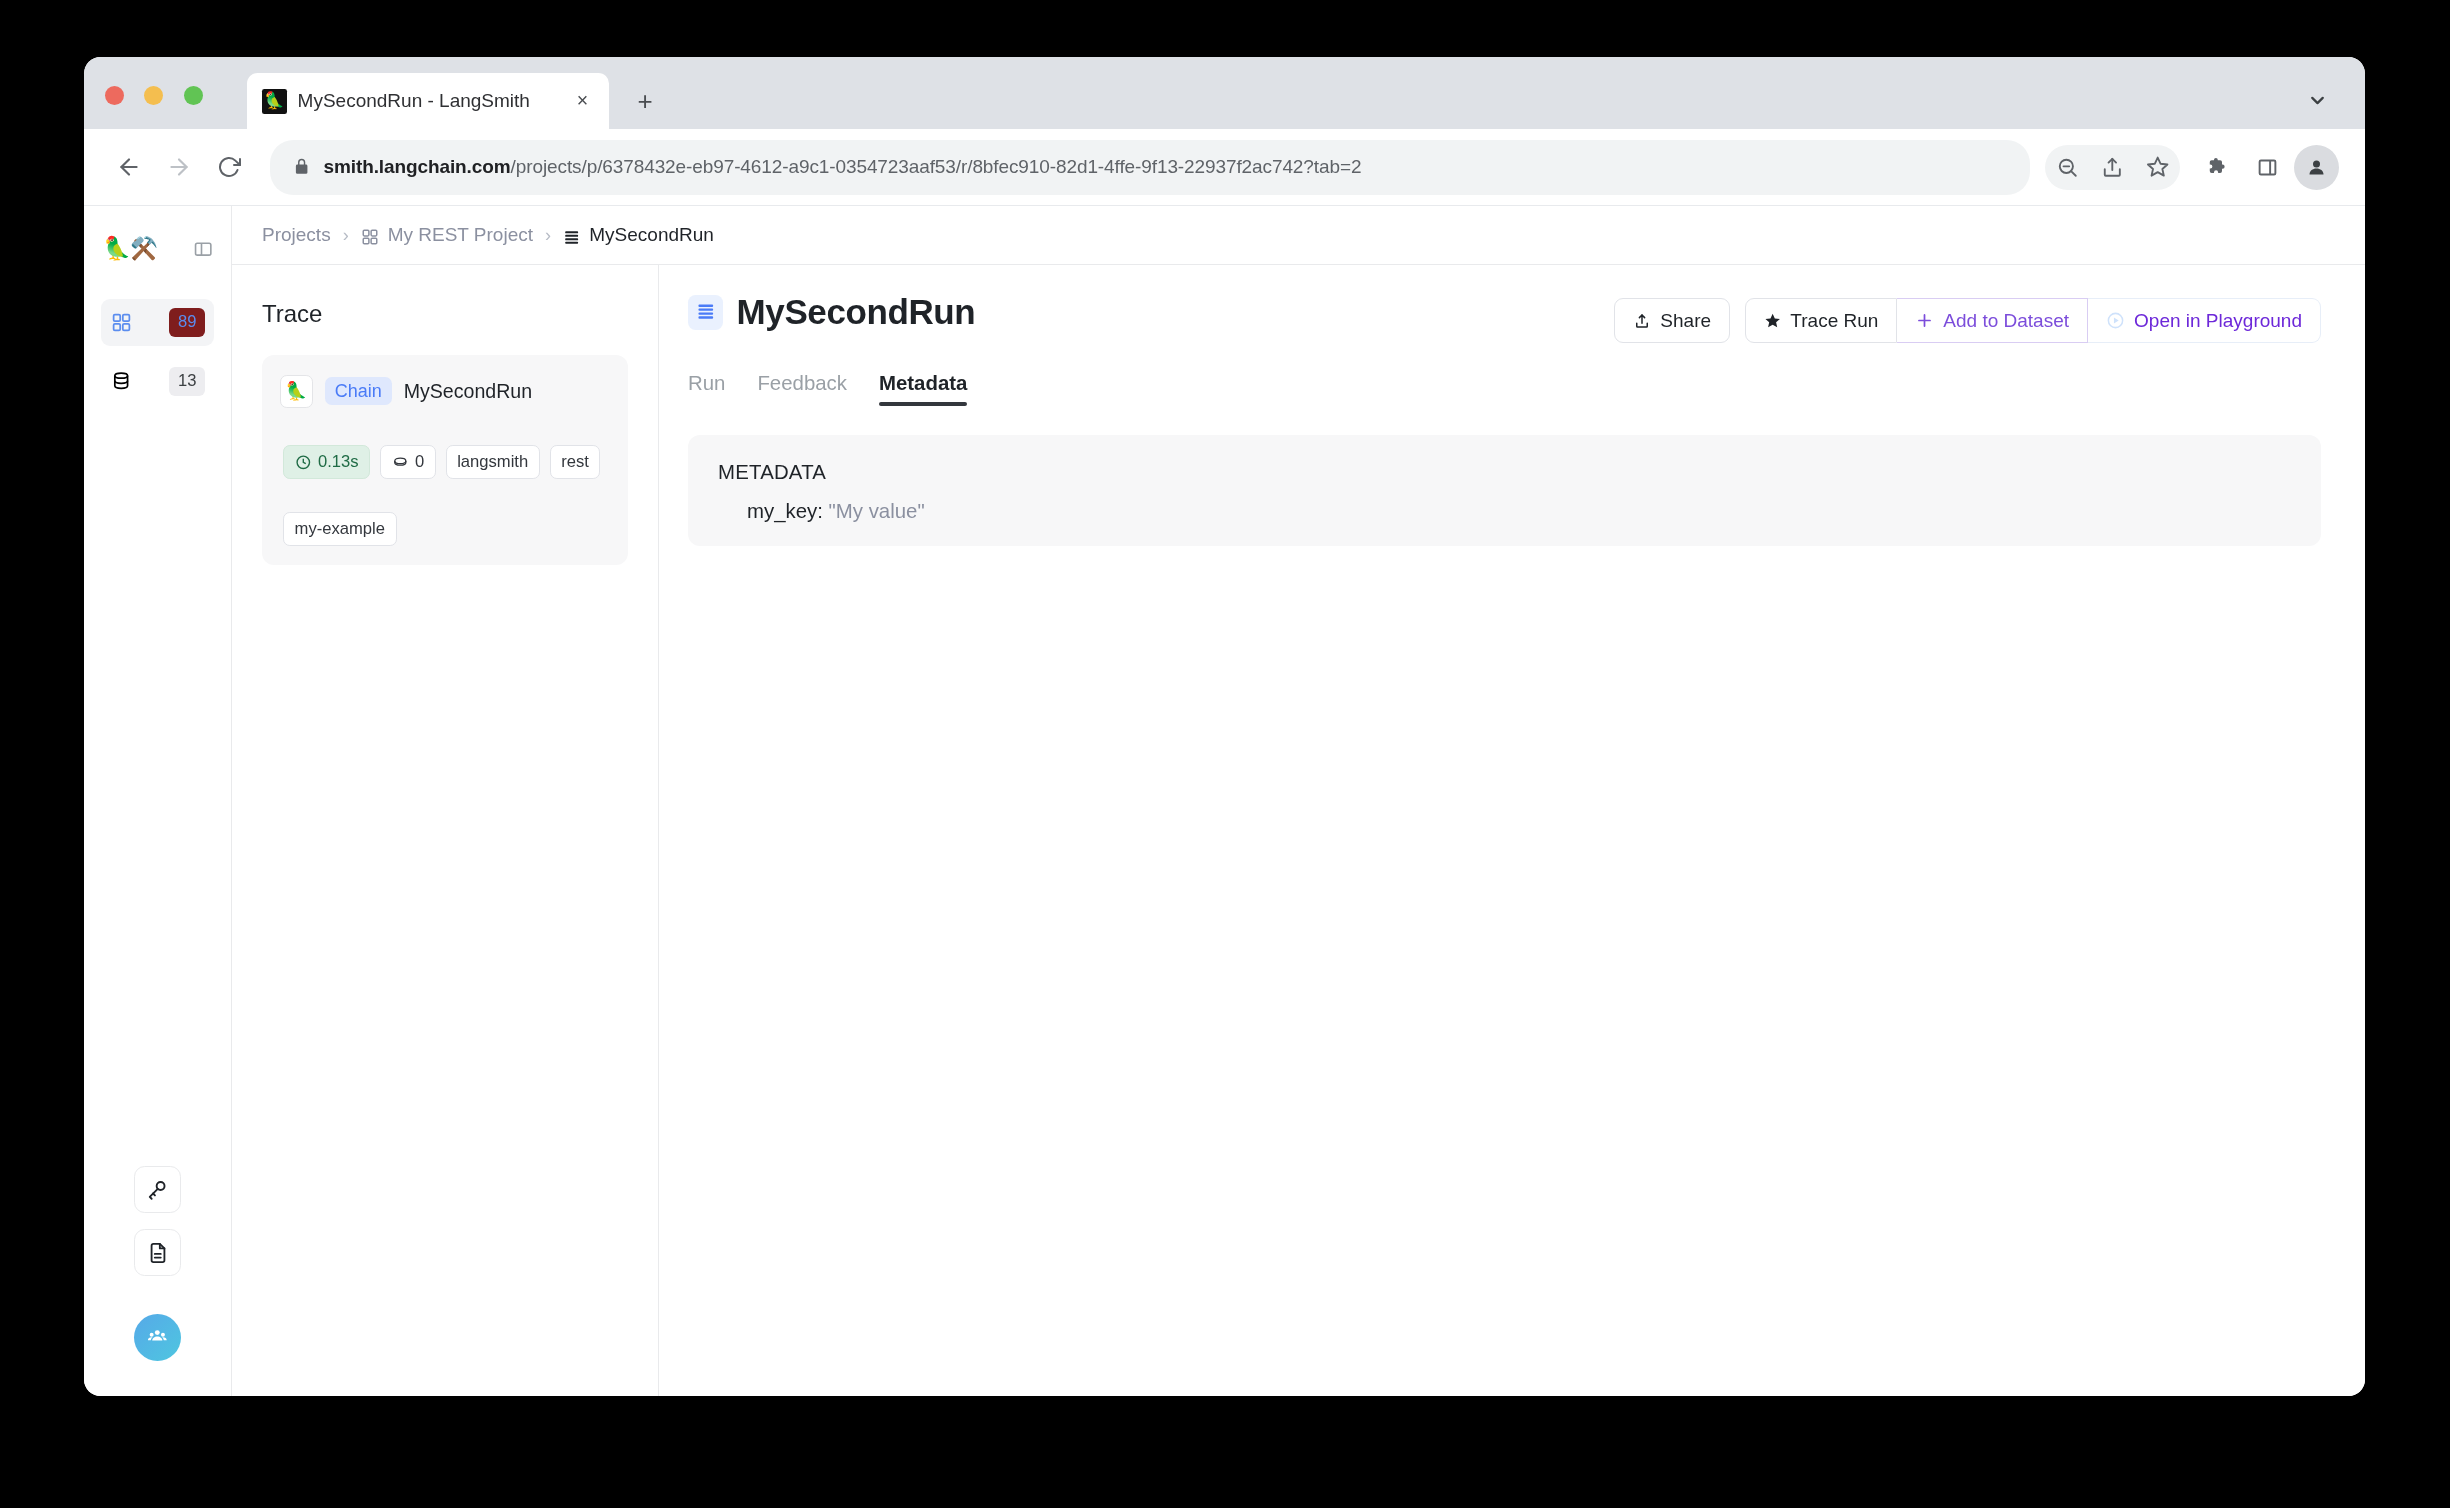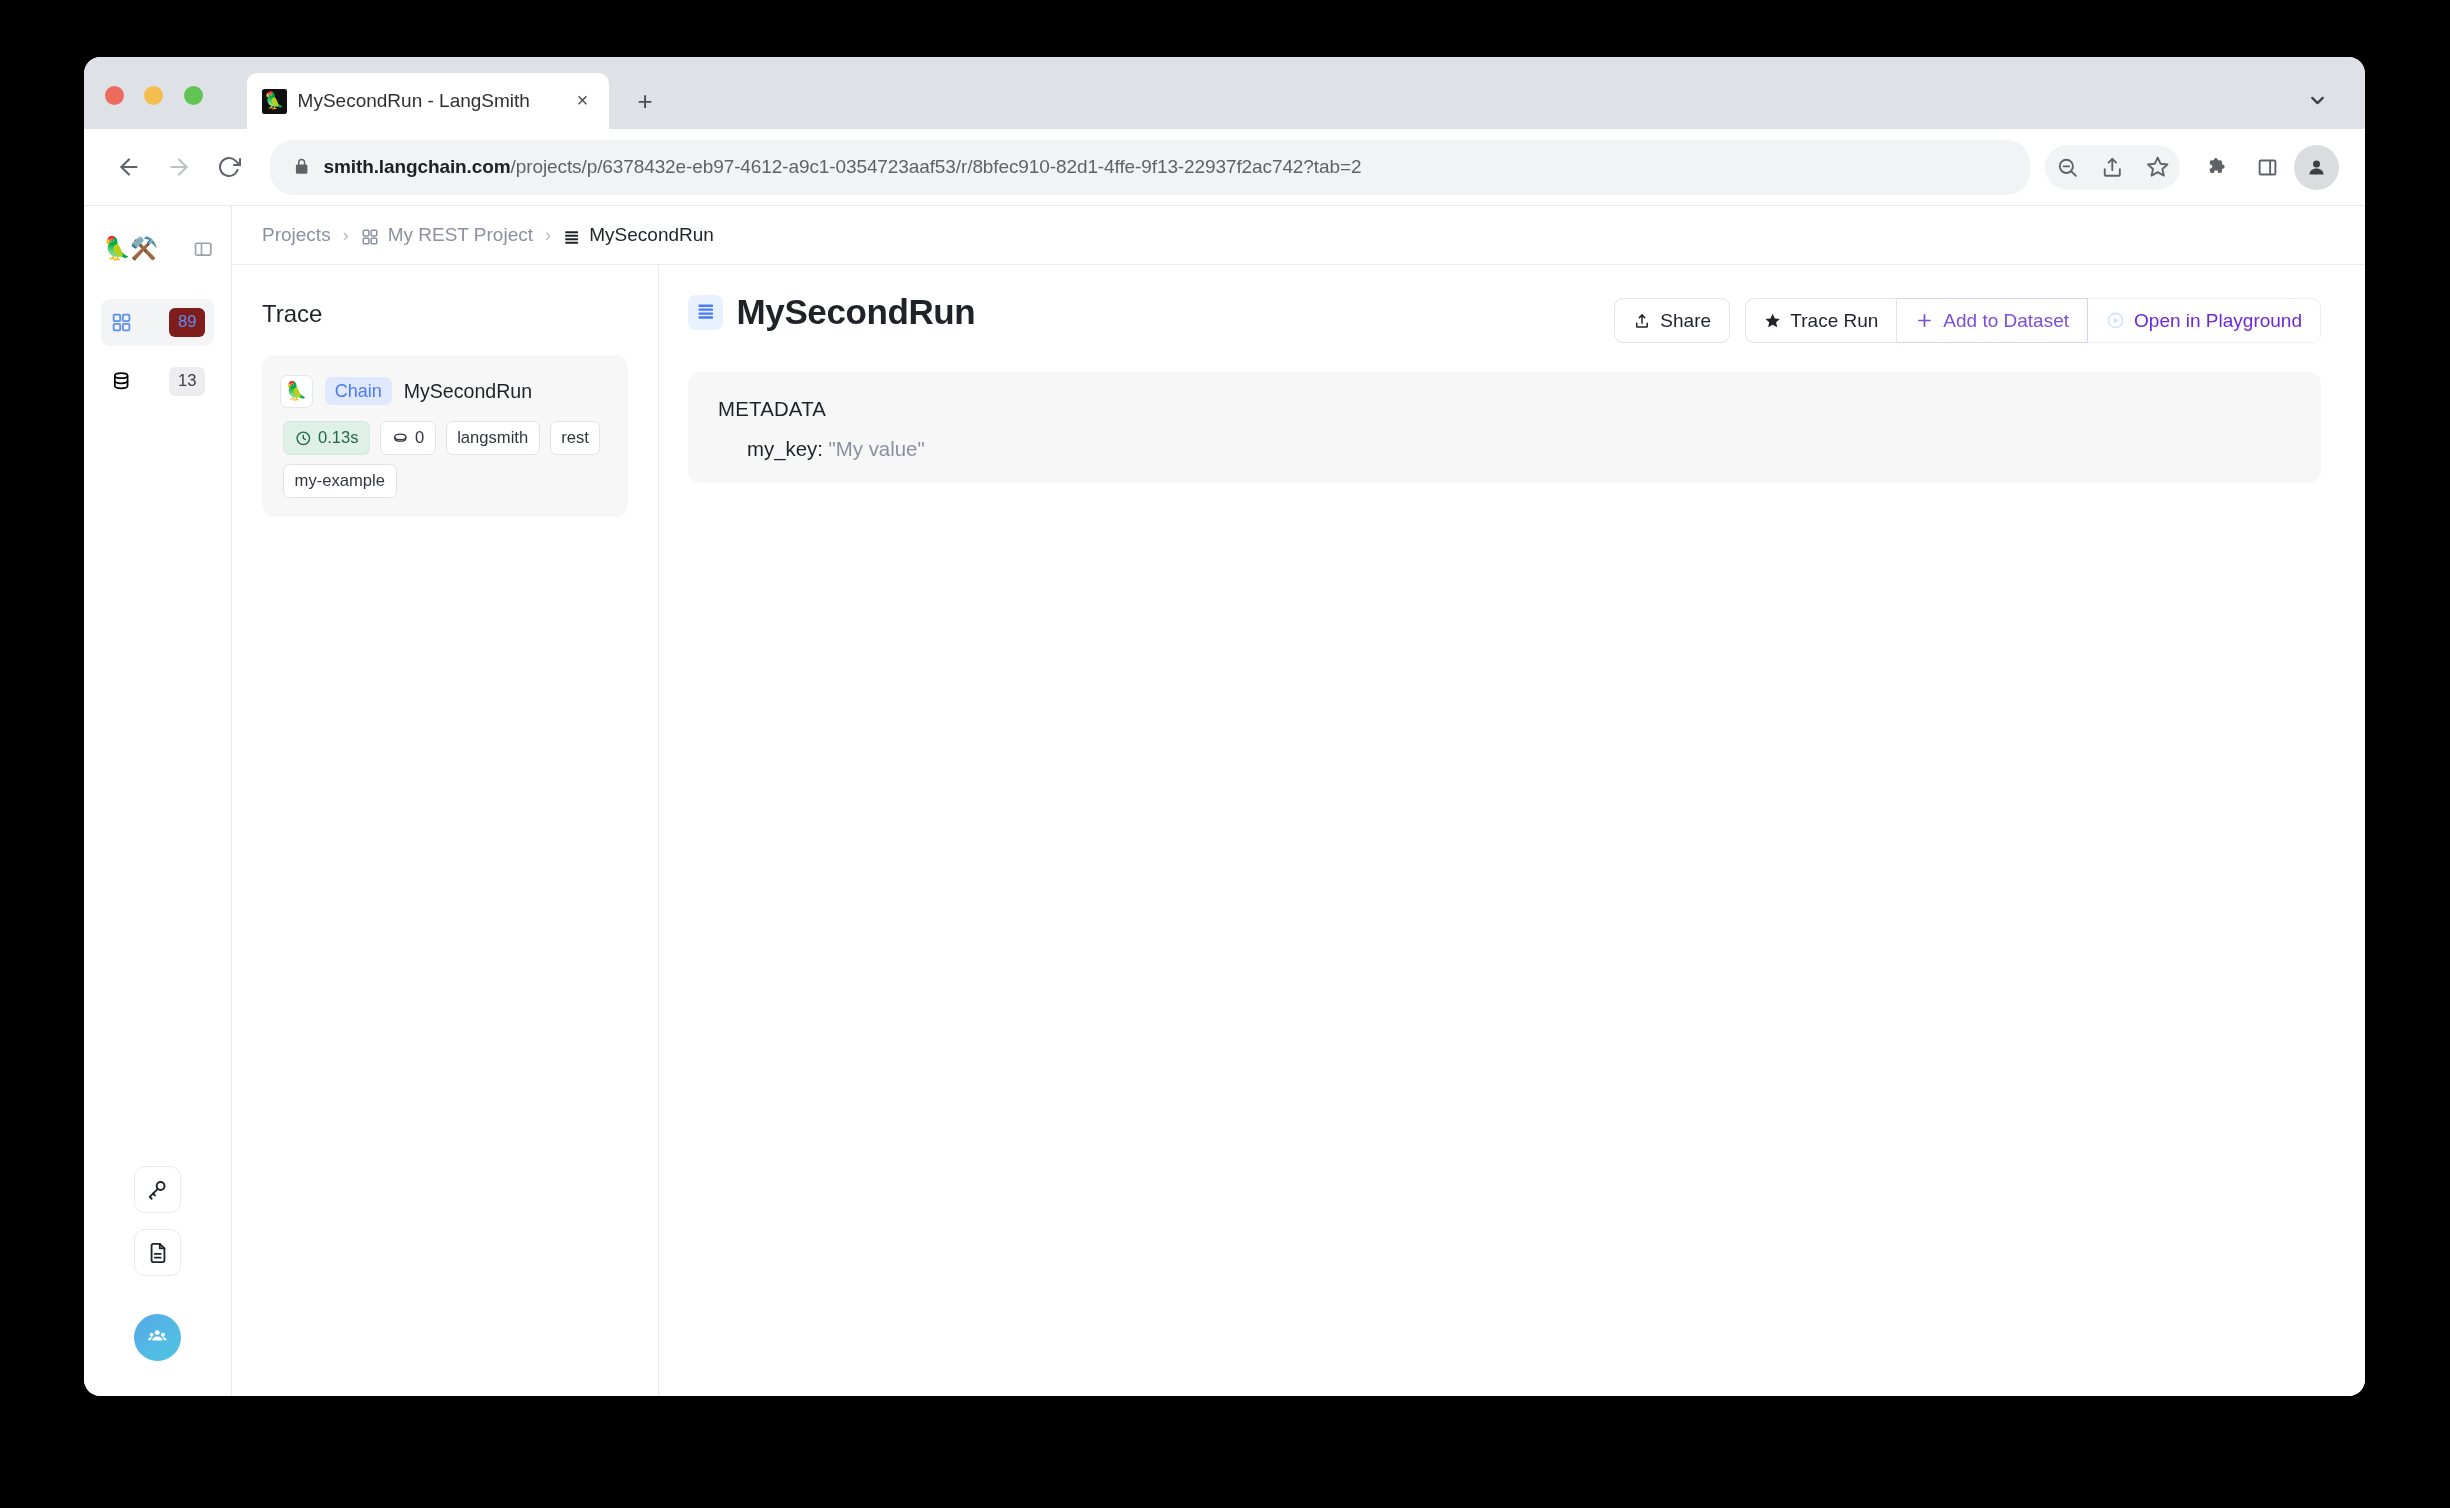--- a/index.html
+++ b/index.html
@@ -261,20 +261,21 @@
   .chip-row { display: flex; flex-wrap: wrap; gap: 9.8px; margin-top: 13.6px; padding-left: 3px; }
   .chip {
     border: 0.8px solid #e1e3e8;
     border-radius: 6.8px;
     background: #ffffff;
     padding: 4.5px 10.6px;
     font-size: 16.6px;
     color: #33373d;
     display: flex; align-items: center; gap: 6.8px;
     line-height: 1.35;
+    margin-top: 24px;
   }
   .chip.time {
     background: #dff0e6;
     border-color: #d2e8da;
     color: #1f6b45;
   }
 
   
   .main-pane { flex: 1 1 auto; padding: 27px 44px 0 29px; min-width: 0; }
   .main-head { display: flex; align-items: flex-start; justify-content: space-between; gap: 22.6px; }
@@ -637,20 +638,25 @@
                         <circle cx="12" cy="12" r="9"></circle>
                         <polygon points="10 8.3 16 12 10 15.7" fill="currentColor" stroke="none"></polygon>
                       </svg>
                   </span>
                   <span>Open in Playground</span>
                 </div>
               </div>
             </div>
           </div>
 
+          <div class="tabs">
+            <div class="tab-item">Run</div>
+            <div class="tab-item">Feedback</div>
+            <div class="tab-item active">Metadata</div>
+          </div>
 
           <div class="meta-panel">
             <div class="meta-section">
               <div class="meta-section-title">METADATA</div>
               <div class="meta-kv">
                 <span>my_key:</span>
                 <span class="v">"My value"</span>
               </div>
             </div>
           </div>

